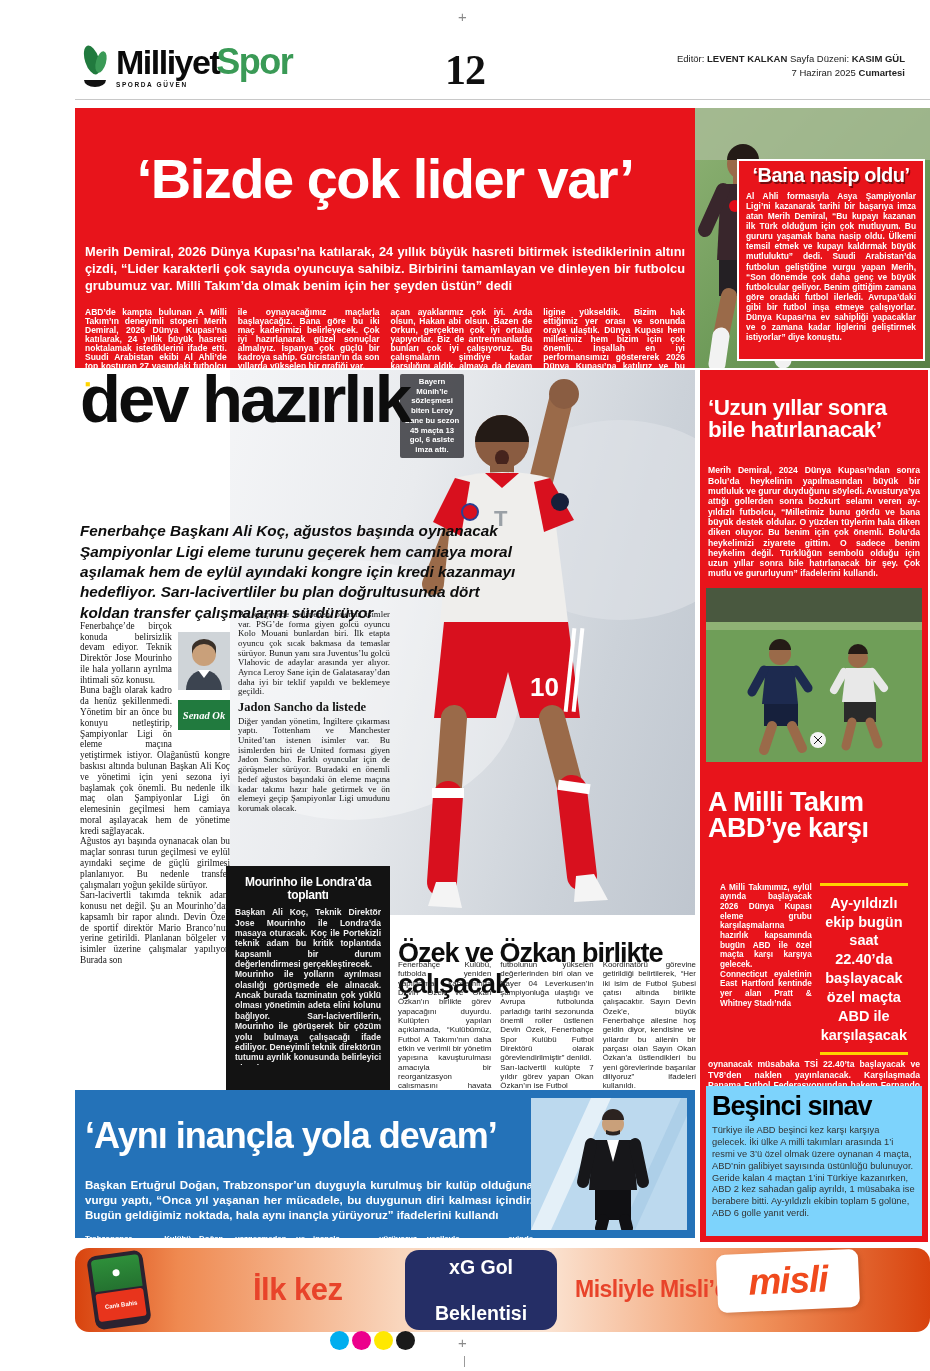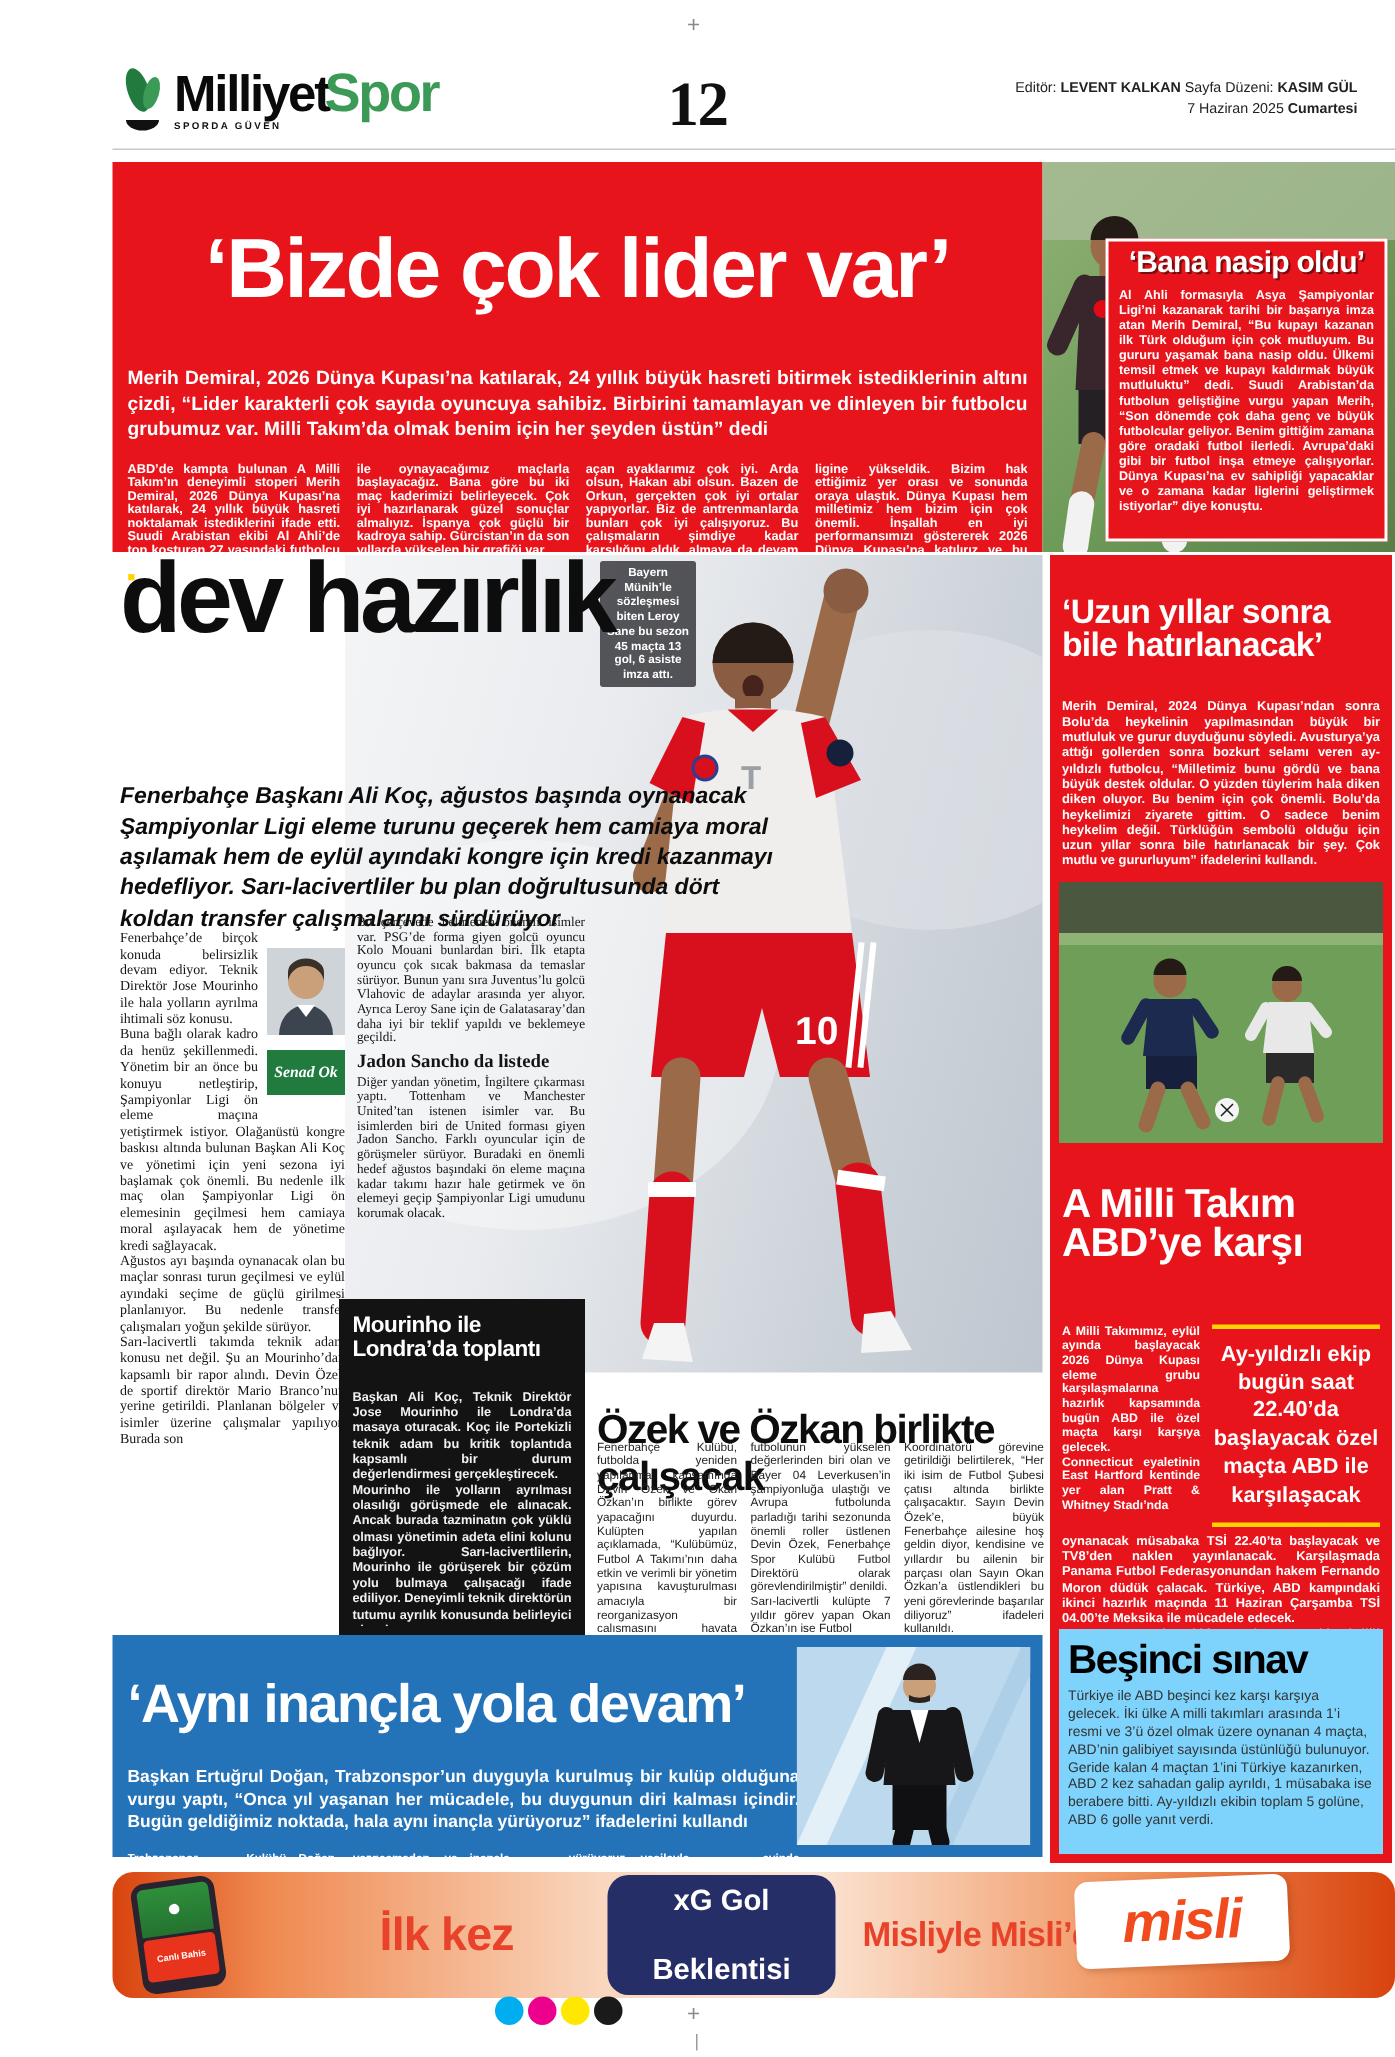--- a/index.html
+++ b/index.html
@@ -55,34 +55,34 @@
   .byline-photo{width:52px;height:58px;background:#cfd4d8;display:block;}
   .byline-label{width:52px;height:30px;background:#217a3e;color:#fff;display:flex;align-items:center;
                 justify-content:center;text-align:center;font-family:"Liberation Serif",serif;
                 font-style:italic;font-weight:700;font-size:10.5px;line-height:1.05;box-sizing:border-box;padding:2px;}
   .main-col2{left:238px;top:610px;width:152px;height:256px;font-family:"Liberation Serif",serif;
              font-size:8.8px;line-height:1.1;color:#141414;}
   .main-subhead{font-family:"Liberation Serif",serif;font-weight:700;font-size:12.5px;margin:4px 0 2px;text-align:left;}
 
   .mourinho{left:226px;top:866px;width:164px;height:224px;background:#131313;color:#fff;
             box-sizing:border-box;padding:10px 9px;}
-  .mourinho-h3{font-size:15px;font-weight:800;line-height:1.05;letter-spacing:-0.3px;margin-bottom:18px;}
+  .mourinho-h3{font-size:12px;font-weight:800;line-height:1.05;letter-spacing:-0.3px;margin-bottom:6px;text-align:center;}
   .mourinho-body{font-size:8.5px;font-weight:700;line-height:1.22;color:#f1f1f1;height:158px;overflow:hidden;}
 
   .ozek-h2{left:398px;top:916px;width:300px;font-size:27px;font-weight:800;letter-spacing:-1px;color:#0d0d0d;}
   .ozek-cols{left:398px;top:960px;width:298px;height:128px;display:flex;gap:9px;overflow:hidden;}
   .ozek-col{flex:1;font-size:7.9px;font-weight:500;line-height:1.18;color:#222;}
 
   
   .rightcol{left:700px;top:370px;width:228px;height:872px;background:#e8141b;color:#fff;box-sizing:border-box;}
   .uzun-h2{font-size:22.5px;font-weight:800;line-height:1.0;letter-spacing:-0.5px;padding:8px 8px 5px;}
   .uzun-body{padding:0 8px;font-size:8.6px;font-weight:700;line-height:1.2;height:116px;overflow:hidden;}
   .training-photo{margin:7px 6px 4px;height:174px;overflow:hidden;}
   .amilli-h2{font-size:27px;font-weight:800;line-height:0.98;letter-spacing:-0.5px;padding:4px 8px 5px;}
-  .amilli-row{display:flex;gap:8px;padding:0 8px;margin-top:36px;}
+  .amilli-row{display:flex;gap:8px;padding:0 20px;margin-top:36px;}
   .amilli-intro{width:92px;font-size:8.2px;font-weight:700;line-height:1.18;}
   .amilli-quote{flex:1;border-top:3px solid #ffd400;border-bottom:3px solid #ffd400;
                 padding:8px 1px;font-size:14.5px;font-weight:800;text-align:center;line-height:1.3;align-self:flex-start;}
   .amilli-body{padding:4px 8px 0;font-size:8.6px;font-weight:700;line-height:1.2;height:156px;overflow:hidden;}
   .besinci{position:absolute;left:6px;right:6px;bottom:6px;height:150px;background:#7dd3fc;color:#111;
            box-sizing:border-box;padding:5px 6px;}
   .besinci-h2{font-size:27px;font-weight:800;letter-spacing:-1px;color:#000;margin-bottom:3px;}
   .besinci-body{font-size:9.3px;line-height:1.28;color:#333;}
 
   

